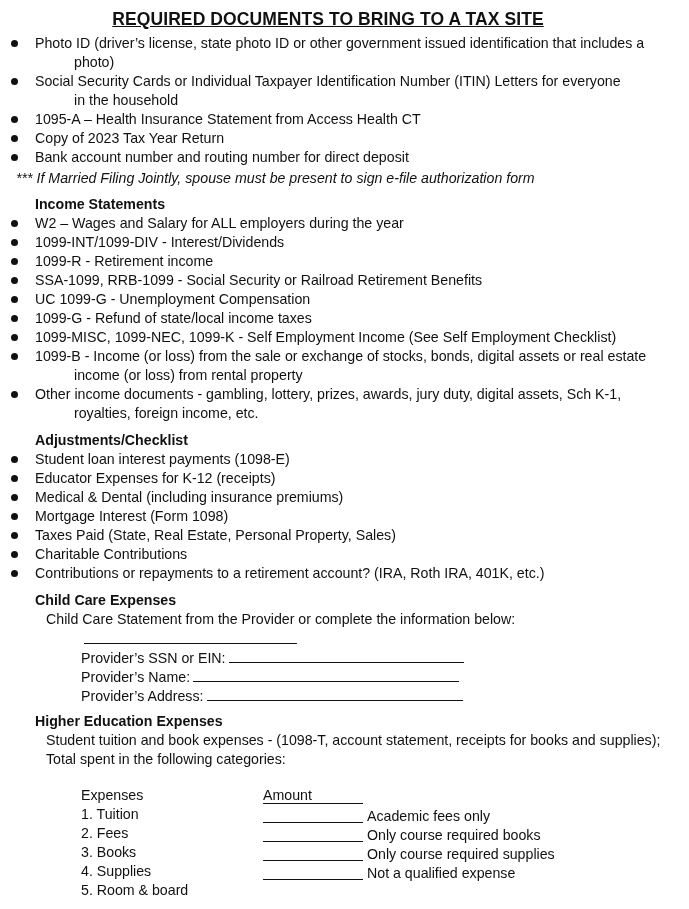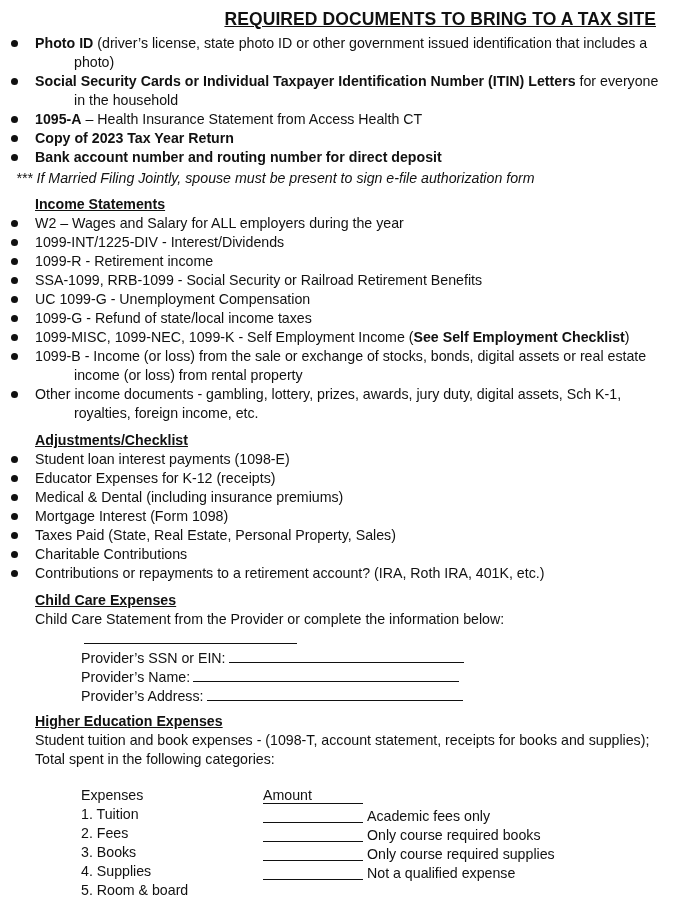--- a/index.html
+++ b/index.html
@@ -2,36 +2,36 @@
 <html><head>
 <meta charset="utf-8">
 <style>
   html, body { margin: 0; padding: 0; background: #ffffff; }
   body {
     width: 689px; height: 909px; overflow: hidden; position: relative;
     font-family: "Liberation Sans", "DejaVu Sans", sans-serif;
     color: #111111; font-size: 14.2px; line-height: 19px;
   }
   .title {
-    position: absolute; top: 10px; left: 0; width: 656px; text-align: right;
+    position: absolute; top: 10px; left: 0; width: 656px; text-align: center;
     font-weight: bold; font-size: 17.5px; text-decoration: underline; letter-spacing: 0.1px;
   }
   .row { position: absolute; left: 0; white-space: nowrap; }
   .bullet { position: absolute; left: 11px; width: 7px; height: 7px; border-radius: 50%; background: #111; margin-top: 6px; }
   .btext { position: absolute; left: 35px; }
   .cont { position: absolute; left: 35px; margin-left: 39px; }
   .note { position: absolute; left: 16px; font-style: italic; }
-  .heading { position: absolute; left: 35px; font-weight: bold; text-decoration: underline; }
-  .para { position: absolute; left: 35px; }
+  .heading { position: absolute; left: 35px; font-weight: bold; }
+  .para { position: absolute; left: 46px; }
   .field { position: absolute; left: 81px; }
   .line { display: inline-block; border-bottom: 1px solid #111; height: 14px; vertical-align: baseline; margin-left: 3px; }
   .exp-label { position: absolute; left: 81px; margin-top: 17px; }
   .exp-line { position: absolute; left: 263px; width: 100px; border-bottom: 1px solid #111; height: 15px; }
   .exp-note { position: absolute; left: 367px; }
-  b { font-weight: bold; }
+  b { font-weight: normal; }
 </style>
 </head>
 <body>
 
 <div class="title">REQUIRED DOCUMENTS TO BRING TO A TAX SITE</div>
 
 <div class="row" style="top:34px">
   <span class="bullet"></span>
   <span class="btext"><b>Photo ID</b><span> (driver’s license, state photo ID or other government issued identification that includes a</span></span>
 </div>
@@ -66,21 +66,21 @@
 <div class="row" style="top:195px">
     <span class="heading">Income Statements</span>
   </div>
 <div id="income-list">
     <div class="row" style="top: 214px;">
       <span class="bullet"></span>
       <span class="btext"><span>W2 – Wages and Salary for ALL employers during the year</span></span>
     </div>
     <div class="row" style="top: 233px;">
       <span class="bullet"></span>
-      <span class="btext"><span>1099-INT/1225-DIV - Interest/Dividends</span></span>
+      <span class="btext"><span>1099-INT/1099-DIV - Interest/Dividends</span></span>
     </div>
     <div class="row" style="top: 252px;">
       <span class="bullet"></span>
       <span class="btext"><span>1099-R - Retirement income</span></span>
     </div>
     <div class="row" style="top: 271px;">
       <span class="bullet"></span>
       <span class="btext"><span>SSA-1099, RRB-1099 - Social Security or Railroad Retirement Benefits</span></span>
     </div>
     <div class="row" style="top: 290px;">

